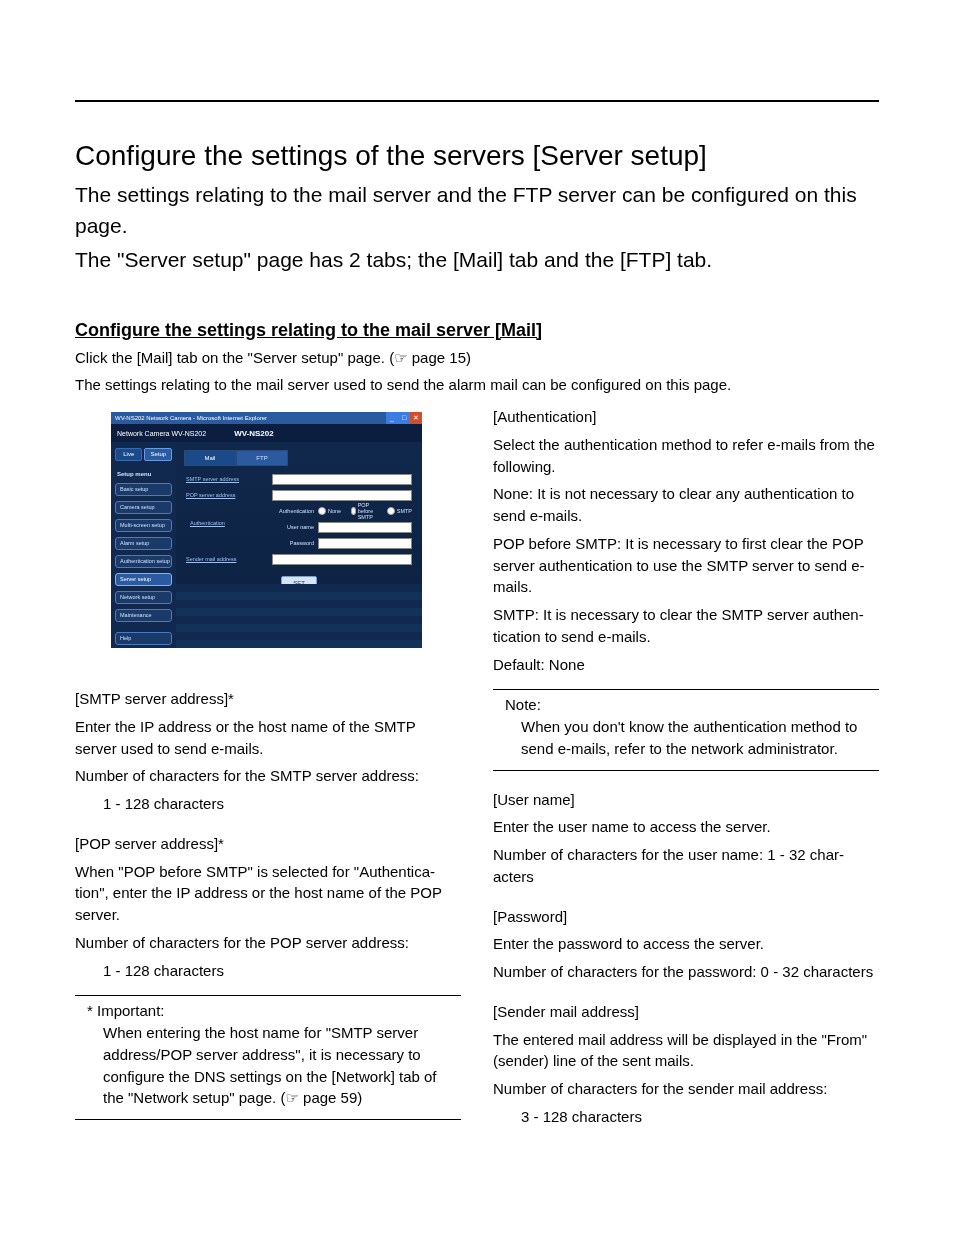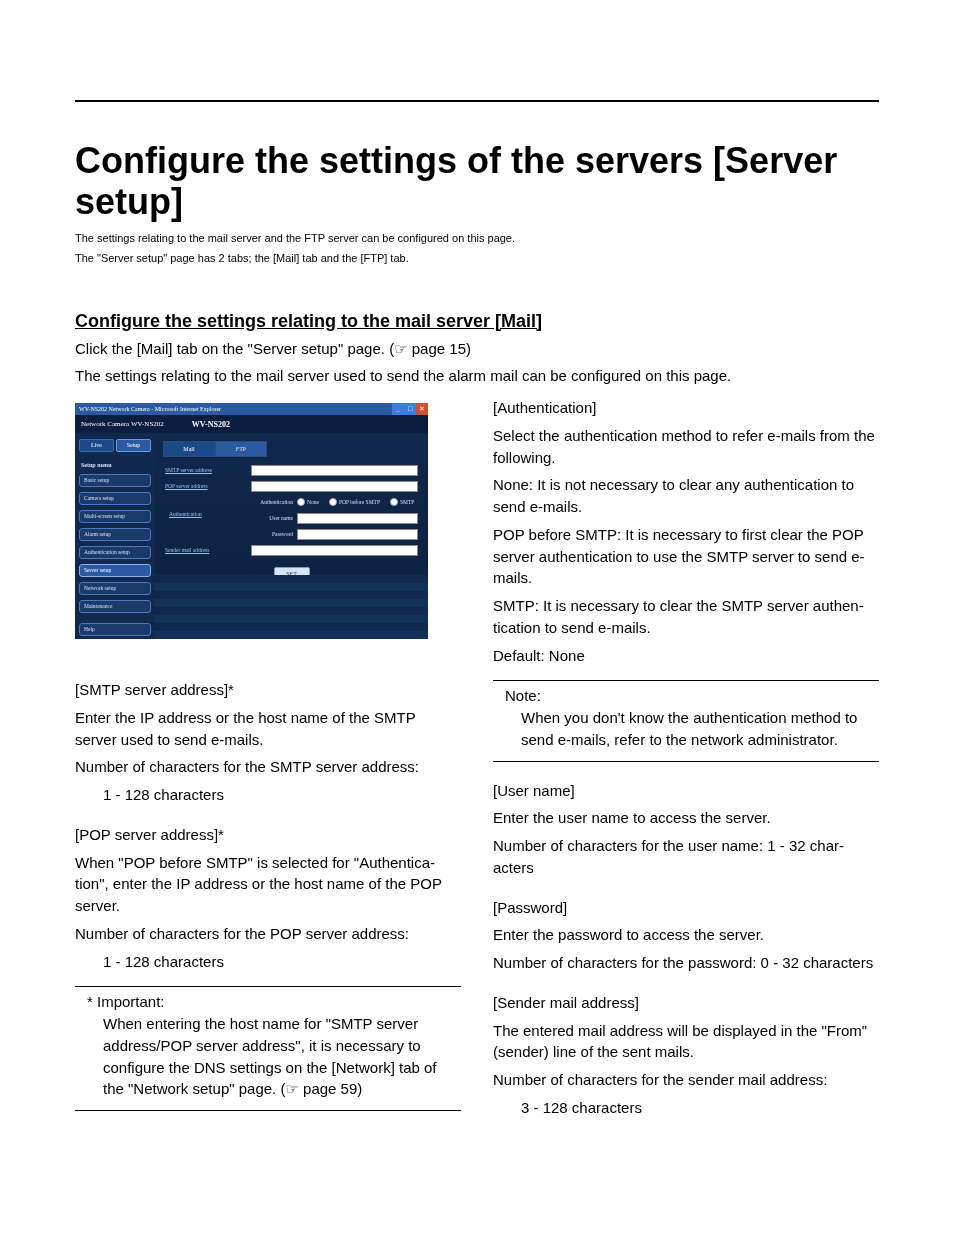--- a/index.html
+++ b/index.html
@@ -1,34 +1,34 @@
 <!DOCTYPE html>
 <html><head>
 <meta charset="utf-8">
 <style>
   html,body{margin:0;padding:0;background:#fff;color:#000;font-family:Arial,Helvetica,sans-serif;}
   .page{width:954px;height:1237px;position:relative;box-sizing:border-box;padding:0 75px;}
   .rule{border-top:2px solid #000;margin-top:100px;}
-  h1{font-size:36px;font-weight:bold;margin:38px 0 8px 0;line-height:1.15;}
-  .intro{font-size:11px;line-height:1.45;margin:0 0 4px 0;}
+  h1{font-size:28px;font-weight:normal;margin:38px 0 8px 0;line-height:1.15;}
+  .intro{font-size:21px;line-height:1.45;margin:0 0 4px 0;}
   h2{font-size:18px;font-weight:bold;margin:44px 0 6px 0;text-decoration:underline;}
   .body{font-size:15px;line-height:1.45;}
   .pointer{font-family:Liberation Sans, sans-serif;margin-top:8px;}
   .columns{display:flex;gap:32px;margin-top:10px;}
   .col{flex:1;min-width:0;}
   .para{margin:0 0 6px 0;}
   .lbl{font-weight:normal;}
   .indent{padding-left:28px;display:block;}
   .sect{margin-top:18px;}
   .noterule{border-top:1px solid #000;margin:14px 0 4px 0;}
   .noteblock{padding:0 0 6px 12px;font-size:15px;line-height:1.45;}
   .noteblock .nb-body{padding-left:16px;display:block;}
 
   
-  .shot{width:353px;height:240px;margin-top:6px;position:relative;font-family:Liberation Serif, serif;}
+  .shot{width:311px;height:240px;margin-top:6px;position:relative;font-family:Liberation Sans, sans-serif;margin-left:36px;}
   .shot .titlebar{height:12px;background:#2a5aa0;position:relative;font-size:6px;color:#fff;line-height:12px;padding-left:4px;}
   .shot .titlebar .winbtns{position:absolute;right:0;top:0;display:flex;}
   .shot .titlebar .winbtns span{width:12px;height:12px;display:inline-block;text-align:center;font-size:7px;line-height:12px;}
   .shot .titlebar .winbtns .min{background:#3b7de0;}
   .shot .titlebar .winbtns .max{background:#3b7de0;}
   .shot .titlebar .winbtns .close{background:#d0502a;}
   .shot .brandrow{height:18px;background:#0c1e40;color:#fff;font-size:7px;display:flex;align-items:center;padding-left:6px;}
   .shot .brandrow .brand2{margin-left:28px;font-weight:bold;font-size:8px;}
   .shot .appbody{display:flex;height:206px;background:#11294e;}
   .shot .side{width:80px;background:#11294e;padding:6px 4px;box-sizing:border-box;}

